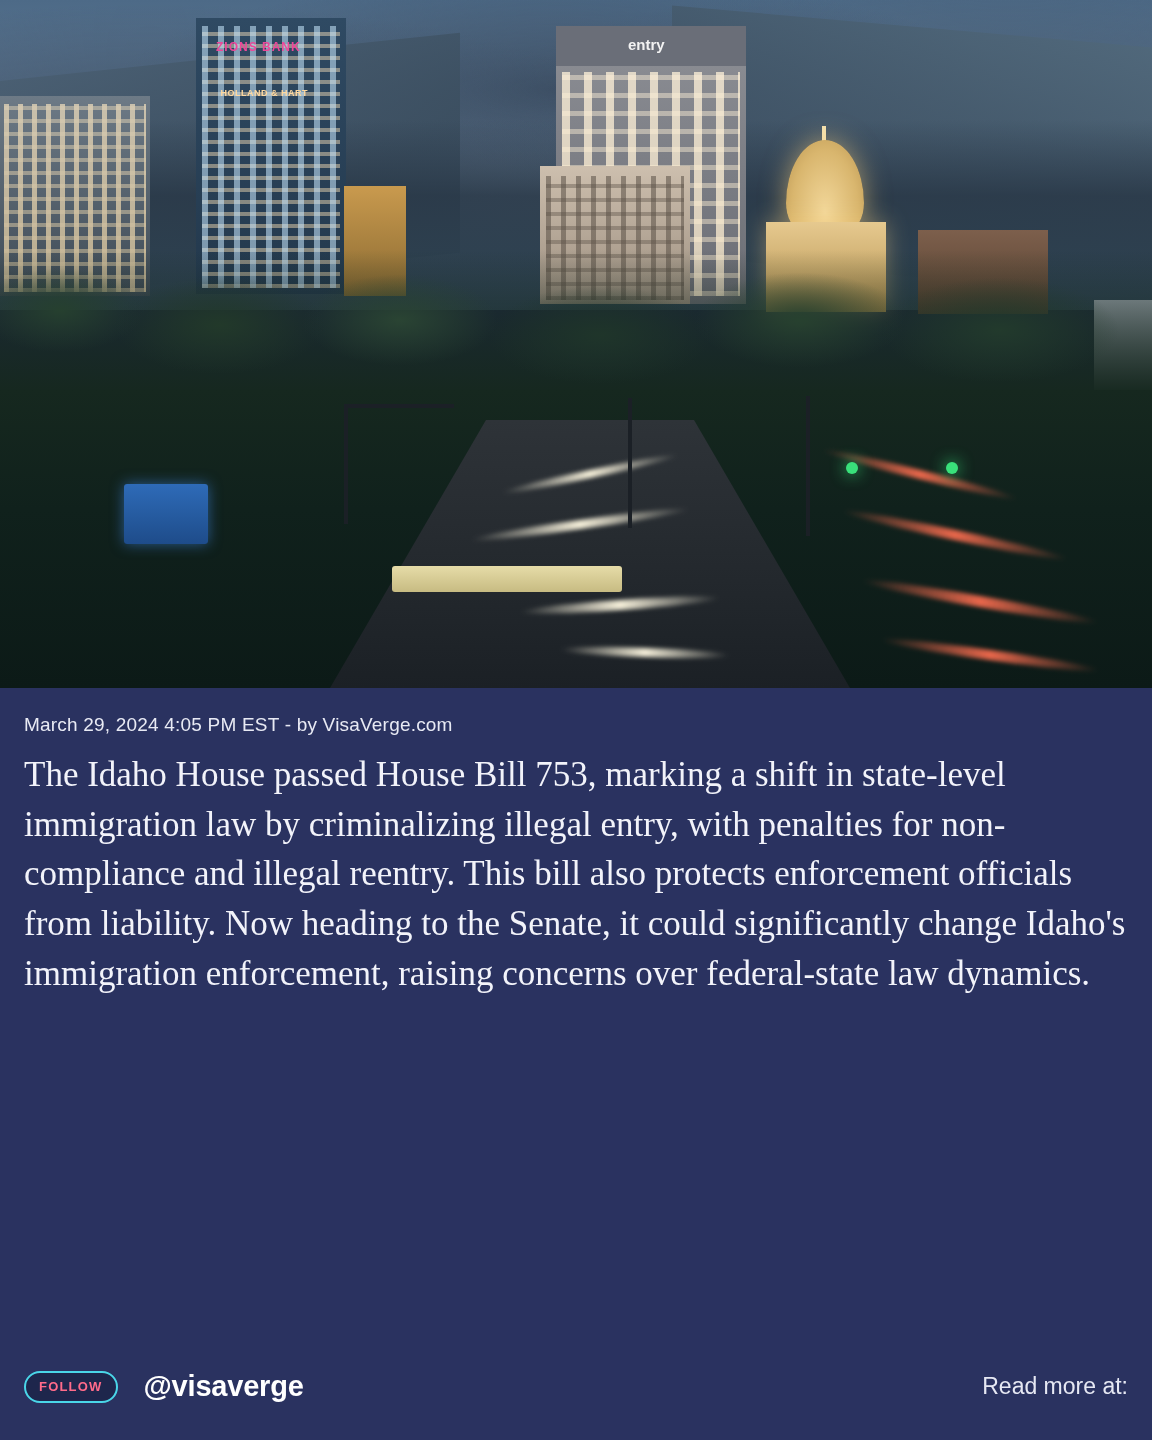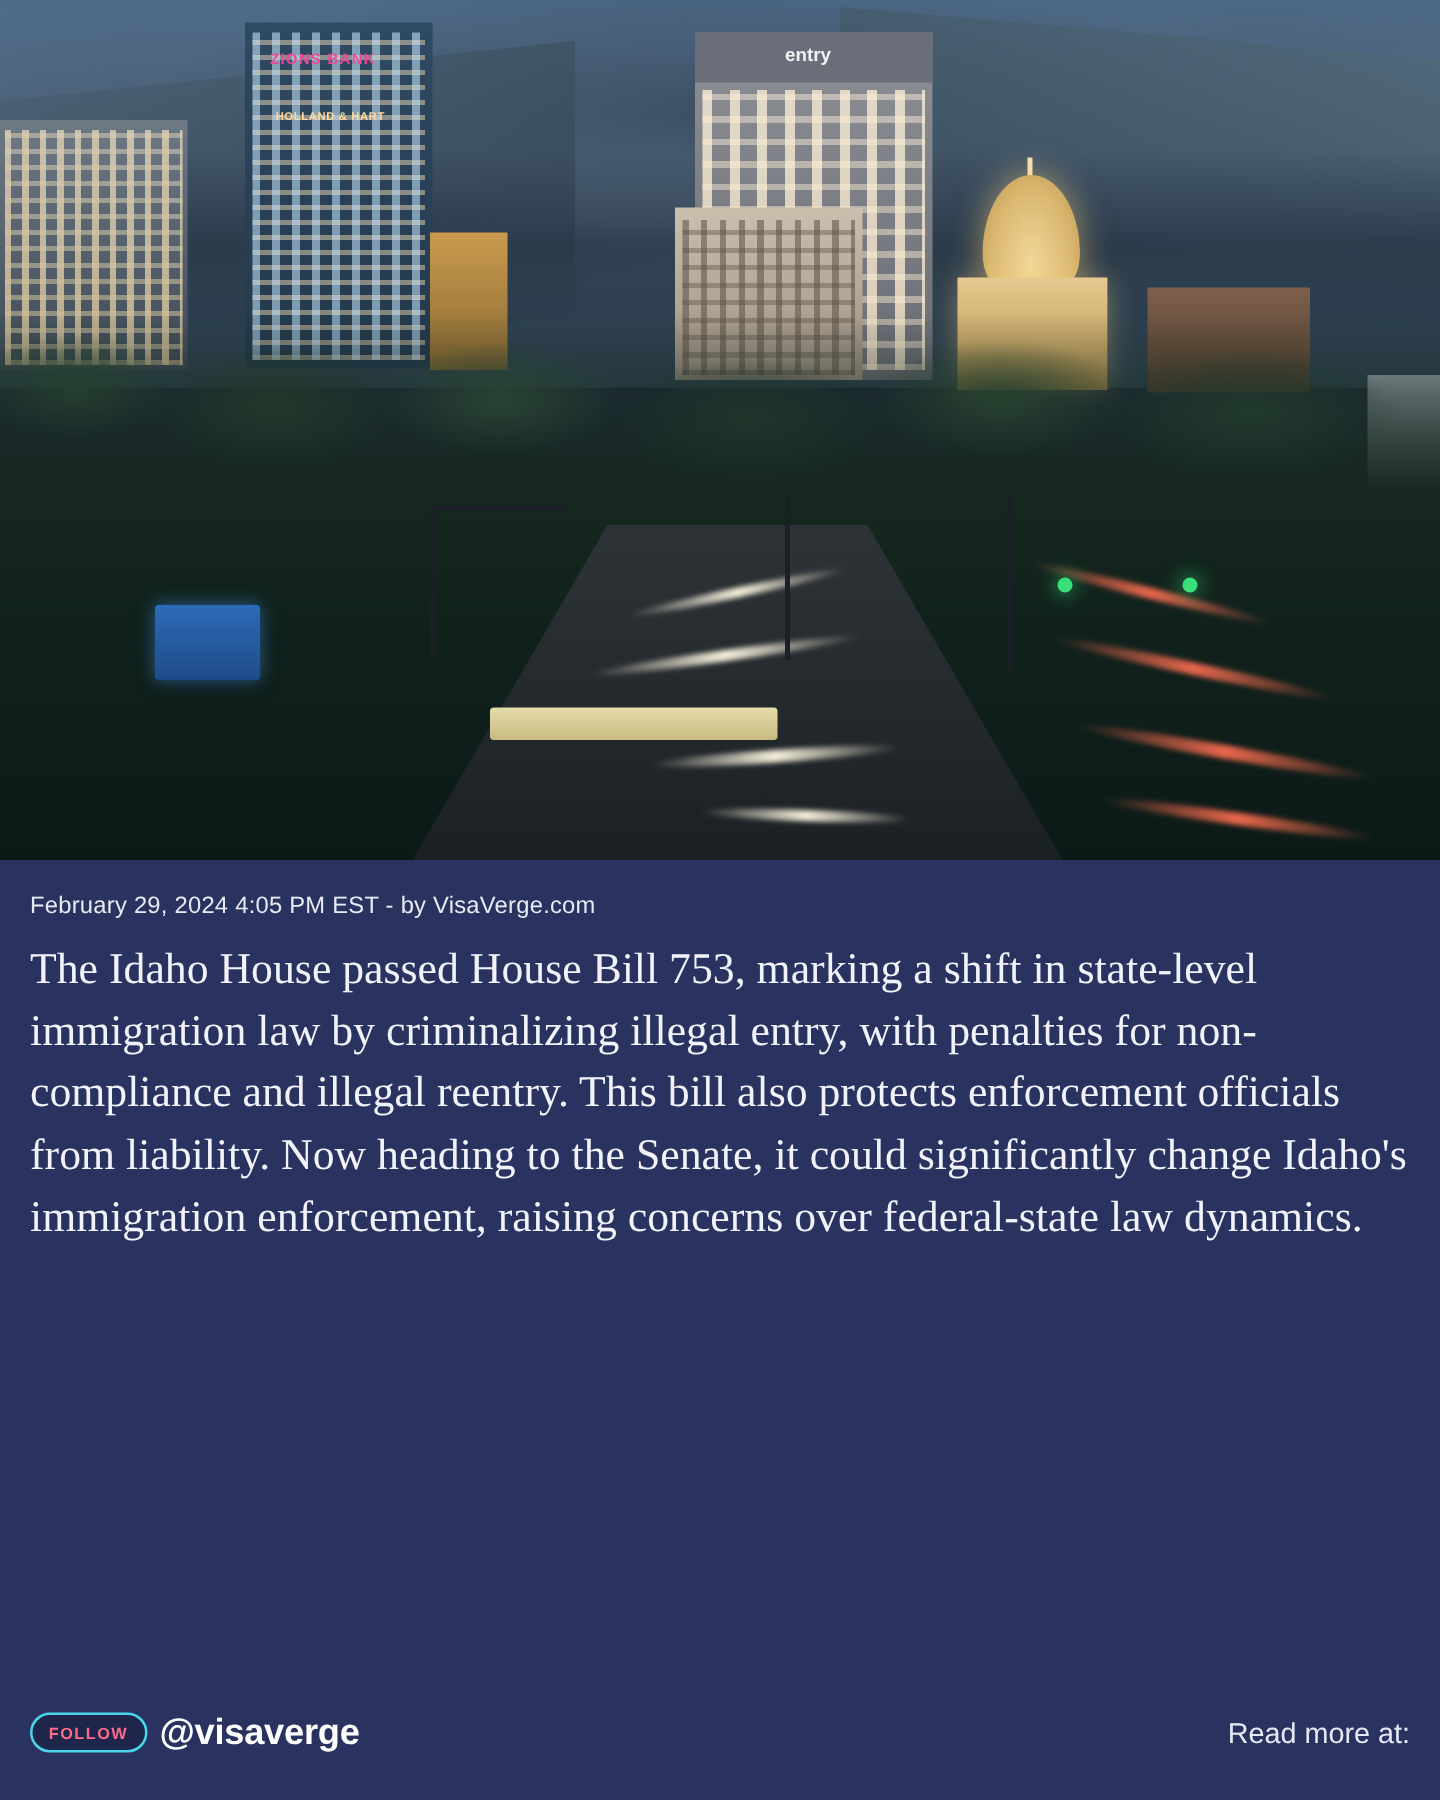--- a/index.html
+++ b/index.html
@@ -132,40 +132,41 @@
   }
 
   
   #footer {
     height: 92px;
     padding: 0 24px 16px 24px;
     display: flex;
     align-items: center;
     justify-content: space-between;
   }
-  .handle-wrap { display: flex; align-items: center; gap: 10px; }
+  .handle-wrap { display: flex; align-items: flex-end; gap: 10px; }
   .follow-pill {
     display: inline-flex;
     align-items: center;
     justify-content: center;
     height: 32px;
     padding: 0 13px;
     border-radius: 16px;
     border: 2px solid #4ad6e8;
     color: #ff6b8a;
     font-size: 13px;
     font-weight: 700;
     letter-spacing: 1.2px;
     background: rgba(10,16,40,.35);
   }
   .handle {
     font-size: 29px;
     font-weight: 700;
     color: #ffffff;
     letter-spacing: -0.2px;
+    margin-left: 16px;
   }
   .readmore { display: flex; align-items: baseline; gap: 10px; }
   .readmore .label { font-size: 23px; color: #e6e8f3; }
   .readmore .url { font-size: 25px; font-weight: 700; color: #ffffff; }
 </style>
 </head>
 <body>
 
 <div id="card">
 
@@ -232,21 +233,21 @@
     <div style="position:absolute;left:628px;top:398px;width:4px;height:130px;background:#1b2026;"></div>
     <div style="position:absolute;left:806px;top:396px;width:4px;height:140px;background:#1b2026;"></div>
     <div style="position:absolute;left:846px;top:462px;width:12px;height:12px;border-radius:50%;background:#39e07a;box-shadow:0 0 16px #39e07a;"></div>
     <div style="position:absolute;left:946px;top:462px;width:12px;height:12px;border-radius:50%;background:#39e07a;box-shadow:0 0 16px #39e07a;"></div>
 
     <div style="position:absolute;left:124px;top:484px;width:84px;height:60px;background:linear-gradient(180deg,#2e6bb8,#1e4c8a);border-radius:3px;box-shadow:0 0 14px rgba(70,150,255,.5);"></div>
   </div>
 
   <div class="caption-bar">
     <div class="meta">
-      <span>February 29, 2024 4:05 PM EST</span>
+      <span>March 29, 2024 4:05 PM EST</span>
       <span>-</span>
       <span>by VisaVerge.com</span>
     </div>
     <p class="summary">The Idaho House passed House Bill 753, marking a shift in state-level immigration law by criminalizing illegal entry, with penalties for non-compliance and illegal reentry. This bill also protects enforcement officials from liability. Now heading to the Senate, it could significantly change Idaho's immigration enforcement, raising concerns over federal-state law dynamics.</p>
   </div>
 
   <div id="footer">
     <div class="handle-wrap">
       <span class="follow-pill">FOLLOW</span>
       <span class="handle">@visaverge</span>

